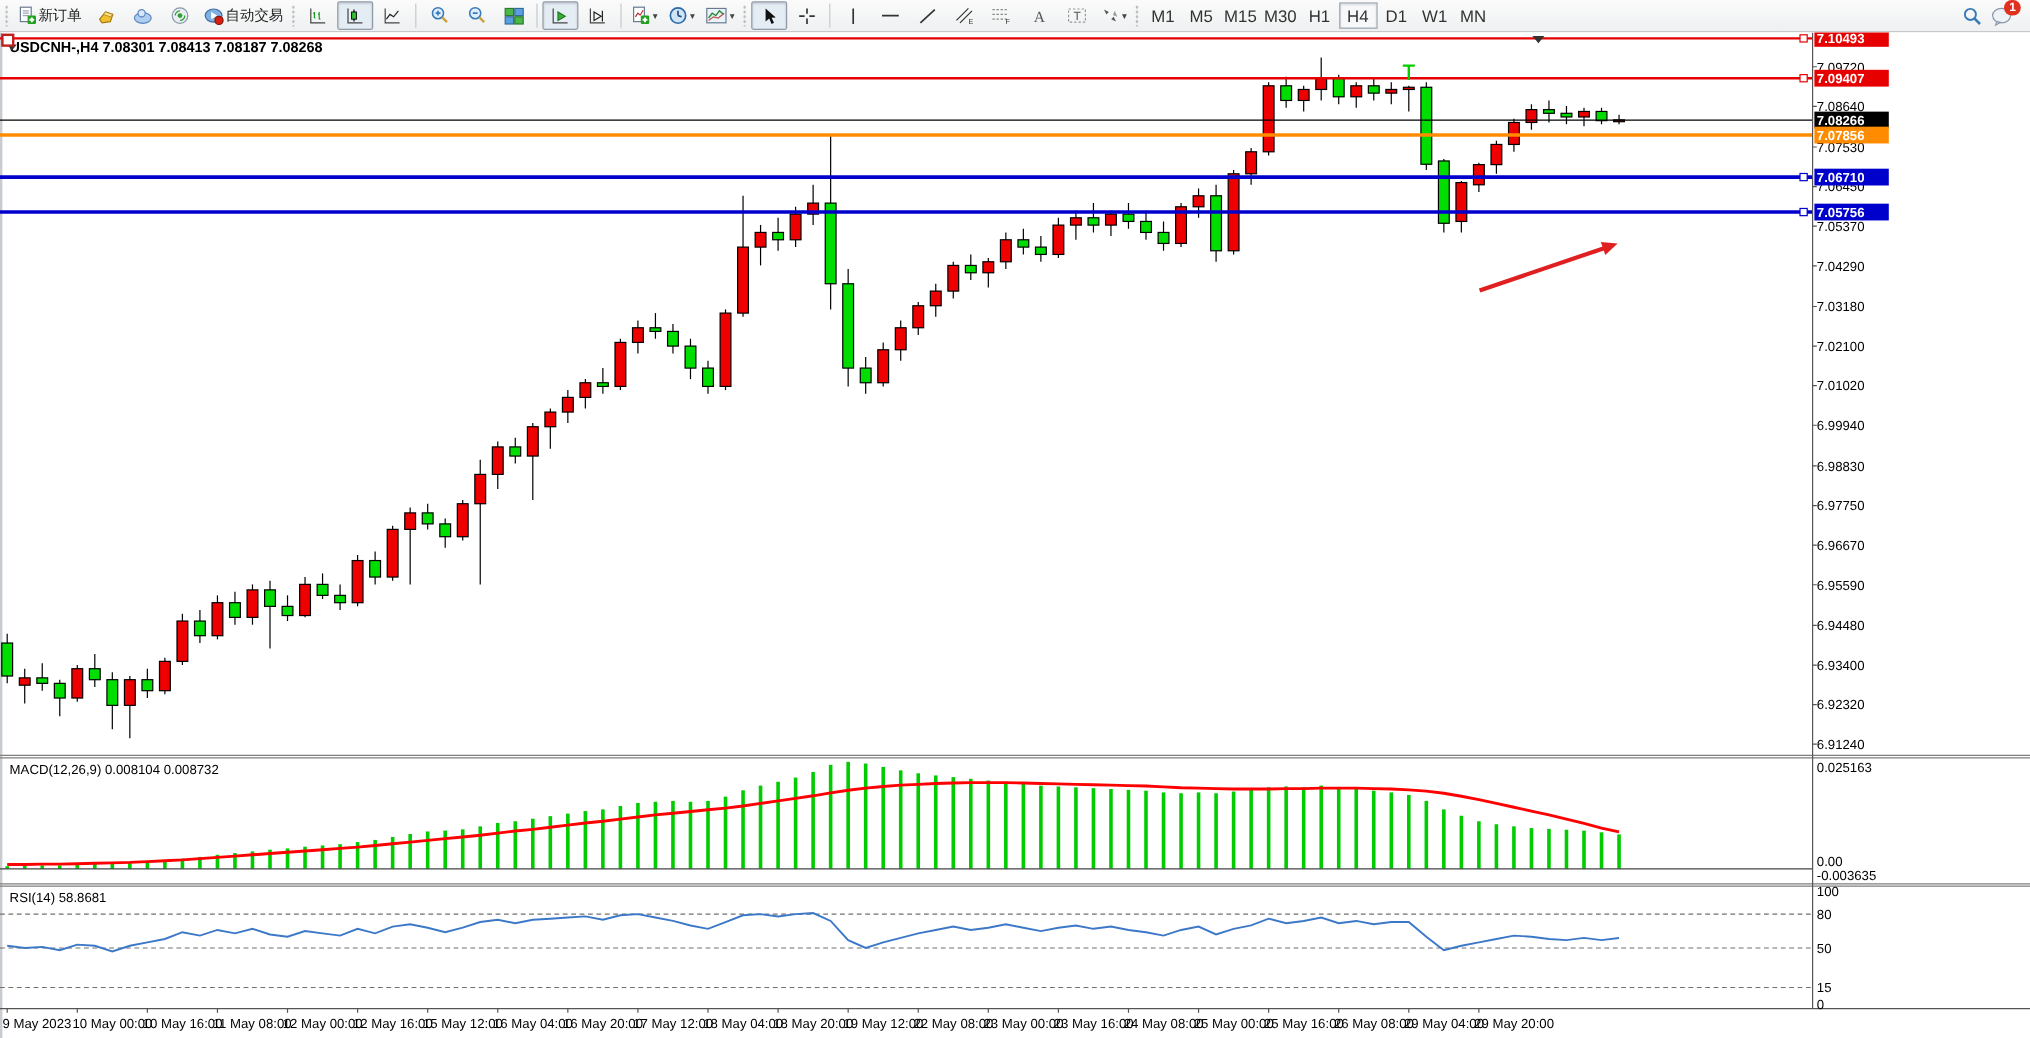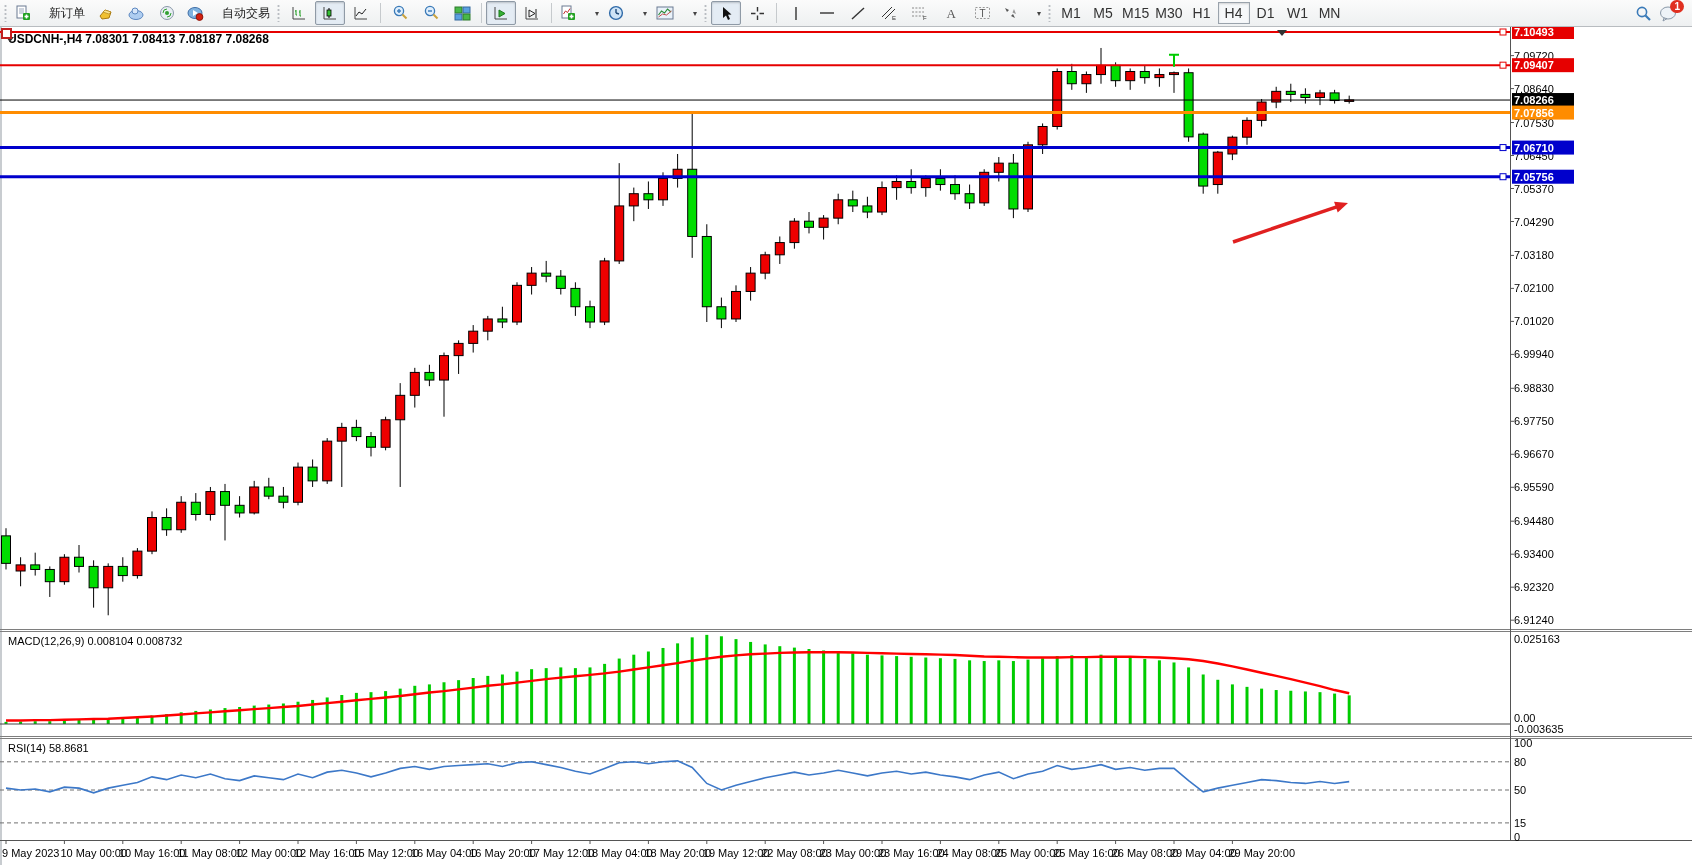--- a/index.html
+++ b/index.html
@@ -6,21 +6,21 @@
     font-family:"Liberation Sans","DejaVu Sans",sans-serif;-webkit-font-smoothing:none;}
   
   .toolbar{height:27px;width:1692px;background:linear-gradient(#fbfbfb,#eef0f1);
     border-bottom:1px solid #b8bcc0;display:flex;align-items:center;gap:1px;box-sizing:border-box;
     padding-left:2px;position:relative;}
   .grip{width:4px;height:18px;margin:0 2px;
     background-image:radial-gradient(circle,#b9bdc2 1px,transparent 1.2px);
     background-size:3px 4px;background-repeat:repeat-y;}
   .sep{width:1px;height:20px;background:#c6cacd;margin:0 3px;}
   .tbtn{height:22px;min-width:22px;display:flex;align-items:center;justify-content:center;
-    gap:18px;padding:0 3px;border:1px solid transparent;border-radius:2px;font-size:12px;color:#222;}
+    gap:1px;padding:0 3px;border:1px solid transparent;border-radius:2px;font-size:12px;color:#222;}
   .tbtn.pressed{border:1px solid #8f9aa6;background:#e4ecf4;box-shadow:inset 0 1px 2px rgba(0,0,0,.18);}
   .tbtn .cn{font-size:12px;}
   .tf{height:20px;min-width:26px;font-size:14px;color:#333;display:flex;align-items:center;
     justify-content:center;border:1px solid transparent;padding:0 2px;}
   .tf.active{border:1px solid #9aa3ac;background:#f6f8fa;box-shadow:inset 0 1px 2px rgba(0,0,0,.15);}
   .caret{font-size:8px;color:#444;margin-left:1px;}
   .spacer{flex:1;}
   .badge{position:absolute;top:-5px;right:-6px;background:#e03020;color:#fff;font-size:10px;
     font-weight:bold;border-radius:8px;padding:0 4px;height:13px;line-height:13px;}
   .chat-wrap{position:relative;margin-right:14px;}

